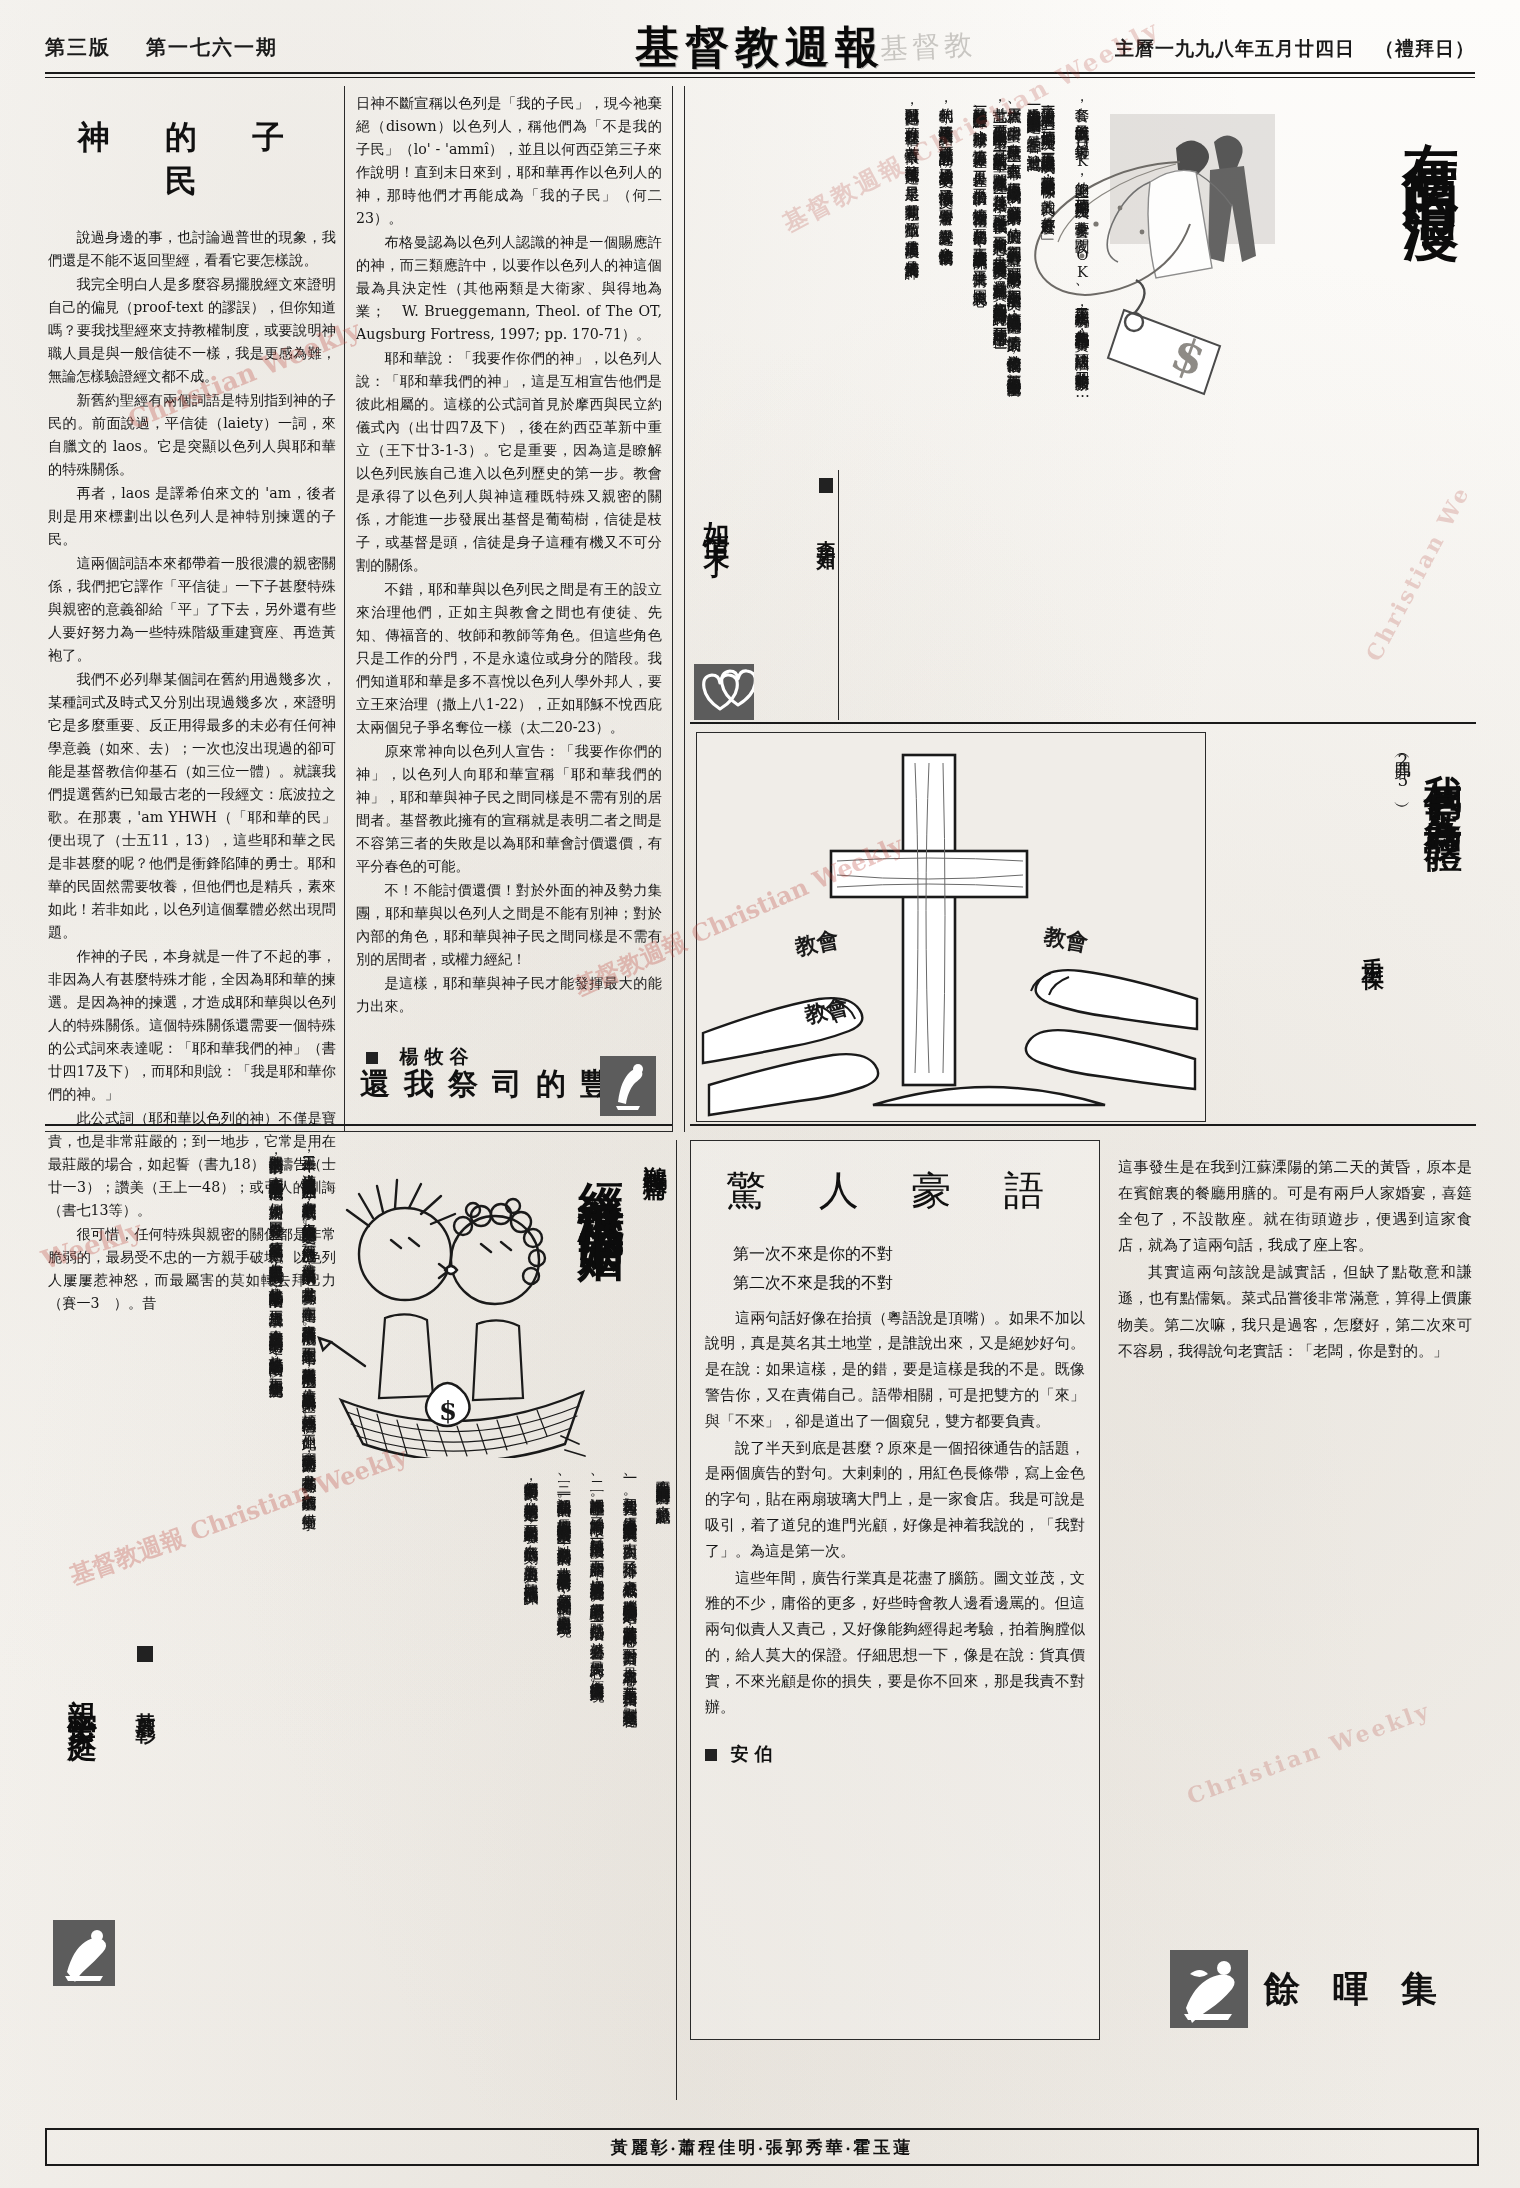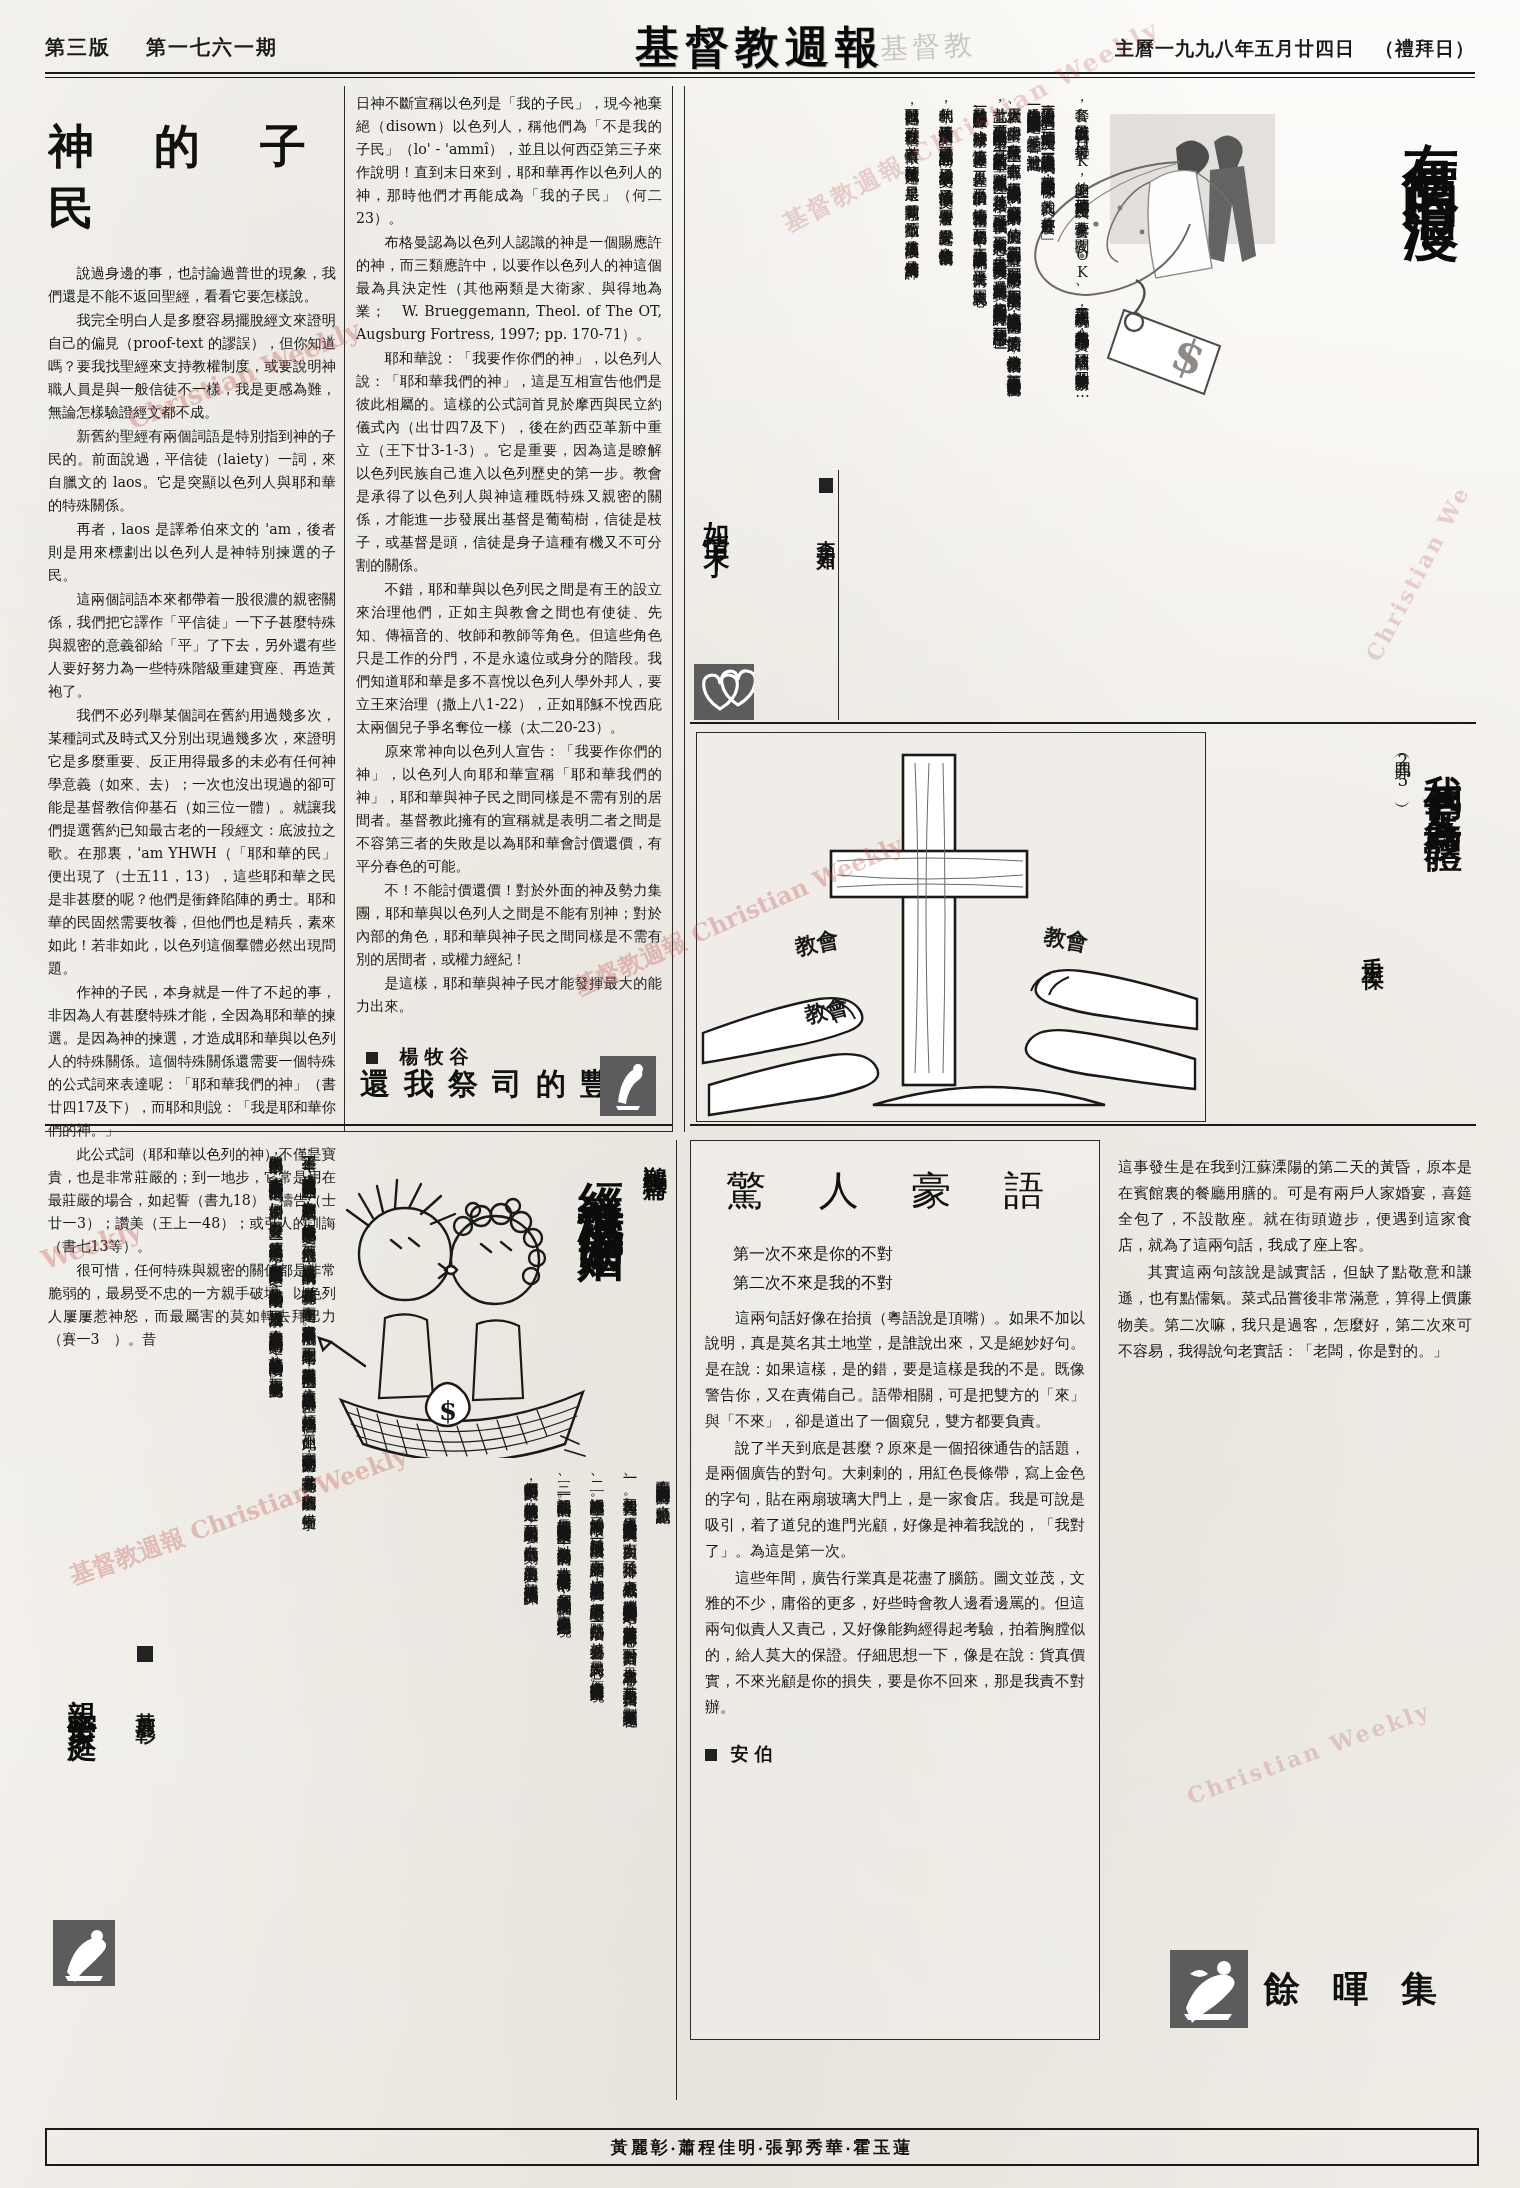--- a/index.html
+++ b/index.html
@@ -38,21 +38,21 @@
   .rule-top{position:absolute;left:45px;top:72px;width:1430px;border-top:2.5px solid #1a1a1a;}
   .rule-top2{position:absolute;left:45px;top:77px;width:1430px;border-top:1px solid #1a1a1a;}
 
   
   .vrule{position:absolute;border-left:1px solid #2a2a2a;}
   .hrule{position:absolute;border-top:1px solid #2a2a2a;}
   .hrule-thick{position:absolute;border-top:2px solid #1a1a1a;}
 
   
   .h-title{
-    font-size:46px;font-weight:700;letter-spacing:22px;text-align:left;
+    font-size:32px;font-weight:700;letter-spacing:22px;text-align:center;
     color:#111;
   }
   .h-body{
     font-size:14.2px;line-height:1.62;text-align:justify;
     text-justify:inter-ideograph;color:#161616;
   }
   .h-body p{margin:0 0 1px 0;text-indent:2em;}
   .h-body .noindent{text-indent:0;}
 
   

